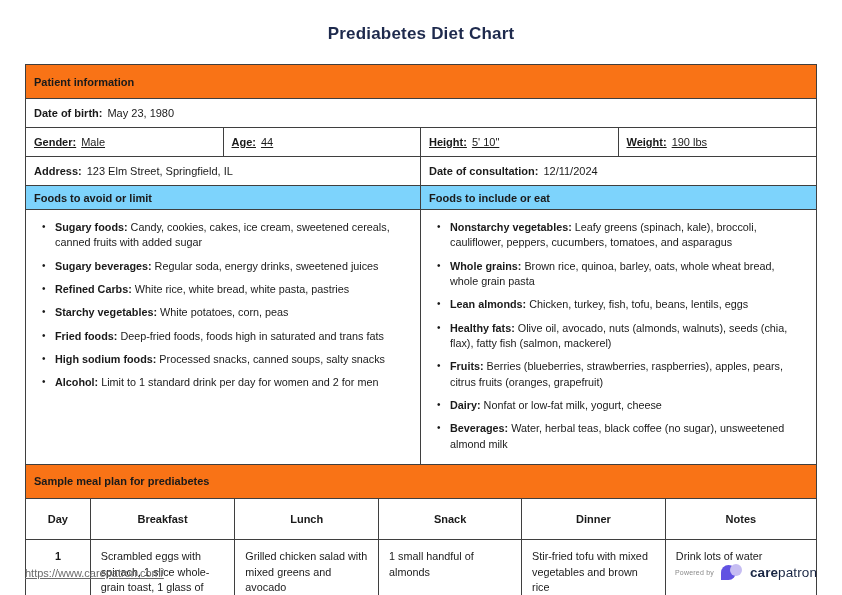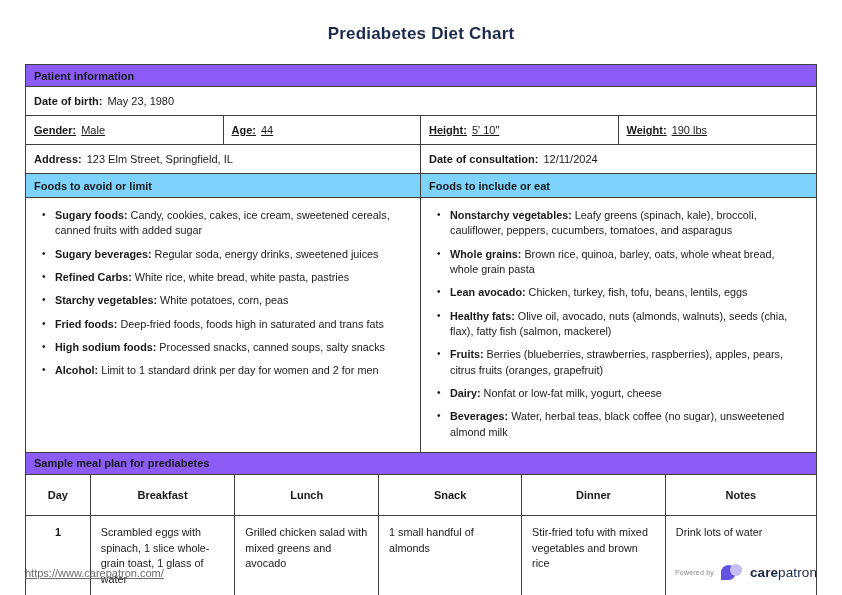--- a/index.html
+++ b/index.html
@@ -22,25 +22,25 @@
   }
 
   .sheet {
     margin-top: 20px;
     border: 1px solid #3f3f3f;
     width: 792px;
     font-size: 11px;
   }
 
   .section-header {
-    background: #8b5cf6;
+    background: #f97316;
     font-weight: 700;
     padding: 4px 8px;
     border-bottom: 1px solid #3f3f3f;
-    height: 22px;
+    height: 34px;
     display: flex;
     align-items: center;
   }
 
   .row { display: flex; border-bottom: 1px solid #3f3f3f; }
   .cell {
     padding: 4px 8px;
     display: flex;
     align-items: center;
     gap: 5px;
@@ -215,21 +215,21 @@
             <li><span class="bullet">•</span><b>Starchy vegetables:</b> White potatoes, corn, peas</li>
             <li><span class="bullet">•</span><b>Fried foods:</b> Deep-fried foods, foods high in saturated and trans fats</li>
             <li><span class="bullet">•</span><b>High sodium foods:</b> Processed snacks, canned soups, salty snacks</li>
             <li><span class="bullet">•</span><b>Alcohol:</b> Limit to 1 standard drink per day for women and 2 for men</li>
           </ul>
       </div>
       <div class="foods-col">
         <ul>
             <li><span class="bullet">•</span><b>Nonstarchy vegetables:</b> Leafy greens (spinach, kale), broccoli, cauliflower, peppers, cucumbers, tomatoes, and asparagus</li>
             <li><span class="bullet">•</span><b>Whole grains:</b> Brown rice, quinoa, barley, oats, whole wheat bread, whole grain pasta</li>
-            <li><span class="bullet">•</span><b>Lean avocado:</b> Chicken, turkey, fish, tofu, beans, lentils, eggs</li>
+            <li><span class="bullet">•</span><b>Lean almonds:</b> Chicken, turkey, fish, tofu, beans, lentils, eggs</li>
             <li><span class="bullet">•</span><b>Healthy fats:</b> Olive oil, avocado, nuts (almonds, walnuts), seeds (chia, flax), fatty fish (salmon, mackerel)</li>
             <li><span class="bullet">•</span><b>Fruits:</b> Berries (blueberries, strawberries, raspberries), apples, pears, citrus fruits (oranges, grapefruit)</li>
             <li><span class="bullet">•</span><b>Dairy:</b> Nonfat or low-fat milk, yogurt, cheese</li>
             <li><span class="bullet">•</span><b>Beverages:</b> Water, herbal teas, black coffee (no sugar), unsweetened almond milk</li>
           </ul>
       </div>
     </div>
 
     <div class="section-header">Sample meal plan for prediabetes</div>
 

